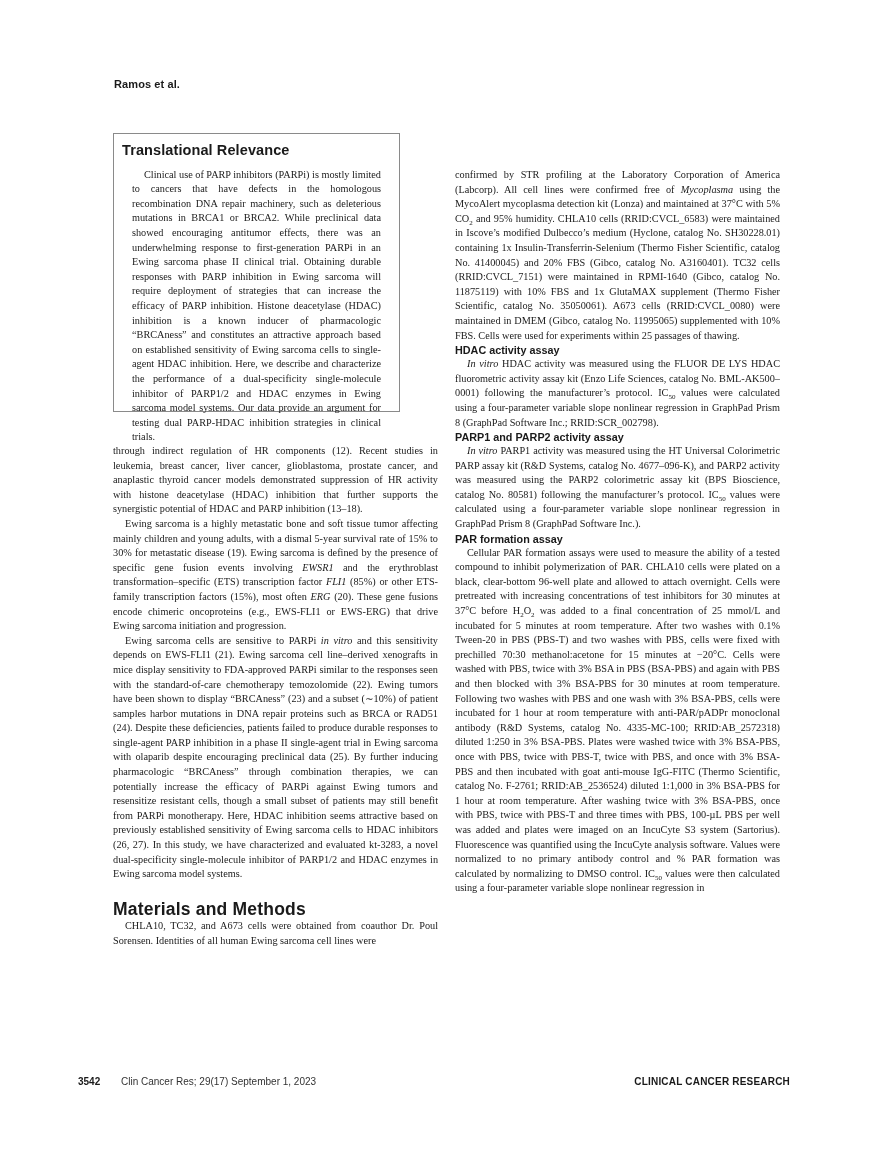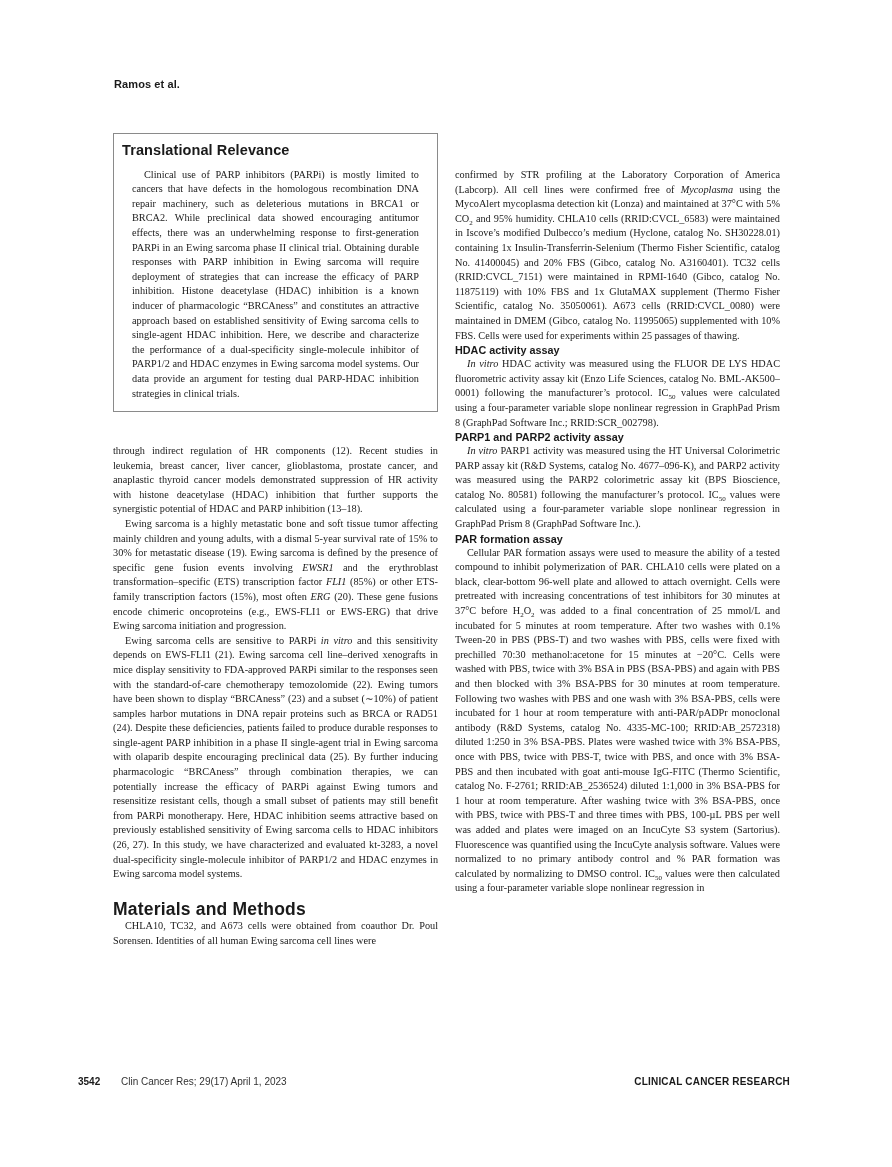--- a/index.html
+++ b/index.html
@@ -6,21 +6,21 @@
   body { width: 892px; height: 1167px; position: relative; overflow: hidden; color: #1a1a1a; }
   .serif { font-family: "Liberation Serif", "DejaVu Serif", serif; }
   .sans { font-family: "Liberation Sans", "DejaVu Sans", sans-serif; }
 
   #running-head { position: absolute; left: 114px; top: 78px; font-size: 11px; font-weight: bold; letter-spacing: 0.1px; }
 
   .col { position: absolute; width: 325px; font-size: 10.25px; line-height: 14.6px; text-align: justify; hyphens: manual; }
   #col-left { left: 113px; top: 133px; }
   #col-right { left: 455px; top: 136px; }
 
-  #tr-box { border: 1.3px solid #8a8a8a; padding: 9px 8px 10px 8px; box-sizing: border-box; width: 325px; height: 279px; margin-bottom: 26px; }
+  #tr-box { border: 1.3px solid #8a8a8a; padding: 9px 8px 10px 8px; box-sizing: border-box; width: 287px; height: 279px; margin-bottom: 26px; }
   #tr-box h3 { margin: 0 0 3px 0; font-size: 14.5px; font-weight: bold; letter-spacing: 0.1px; }
   #tr-box p { margin: 10px; text-indent: 12px; font-size: 10.25px; line-height: 14.6px; }
 
   .para { margin: 0; text-indent: 12px; }
   .para.noindent { text-indent: 0; margin-top: 32px; }
   h2.section { font-size: 17.5px; font-weight: bold; margin: 20px 0 3px 0; letter-spacing: 0.2px; }
   h4.sub { font-size: 10.8px; font-weight: bold; margin: 0; line-height: 14px; }
   .right-sub { margin-top: 19px; }
 
   sub, sup { font-size: 7px; line-height: 0; }
@@ -58,15 +58,15 @@
 
   <h4 class="sub sans right-sub">PARP1 and PARP2 activity assay</h4>
   <p class="para"><i>In vitro</i><span> PARP1 activity was measured using the HT Universal Colorimetric PARP assay kit (R&amp;D Systems, catalog No. 4677–096-K), and PARP2 activity was measured using the PARP2 colorimetric assay kit (BPS Bioscience, catalog No. 80581) following the manufacturer’s protocol. IC</span><sub>50</sub><span> values were calculated using a four-parameter variable slope nonlinear regression in GraphPad Prism 8 (GraphPad Software Inc.).</span></p>
 
   <h4 class="sub sans right-sub">PAR formation assay</h4>
   <p class="para"><span>Cellular PAR formation assays were used to measure the ability of a tested compound to inhibit polymerization of PAR. CHLA10 cells were plated on a black, clear-bottom 96-well plate and allowed to attach overnight. Cells were pretreated with increasing concentrations of test inhibitors for 30 minutes at 37°C before H</span><sub>2</sub><span>O</span><sub>2</sub><span> was added to a final concentration of 25 mmol/L and incubated for 5 minutes at room temperature. After two washes with 0.1% Tween-20 in PBS (PBS-T) and two washes with PBS, cells were fixed with prechilled 70:30 methanol:acetone for 15 minutes at −20°C. Cells were washed with PBS, twice with 3% BSA in PBS (BSA-PBS) and again with PBS and then blocked with 3% BSA-PBS for 30 minutes at room temperature. Following two washes with PBS and one wash with 3% BSA-PBS, cells were incubated for 1 hour at room temperature with anti-PAR/pADPr monoclonal antibody (R&amp;D Systems, catalog No. 4335-MC-100; RRID:AB_2572318) diluted 1:250 in 3% BSA-PBS. Plates were washed twice with 3% BSA-PBS, once with PBS, twice with PBS-T, twice with PBS, and once with 3% BSA-PBS and then incubated with goat anti-mouse IgG-FITC (Thermo Scientific, catalog No. F-2761; RRID:AB_2536524) diluted 1:1,000 in 3% BSA-PBS for 1 hour at room temperature. After washing twice with 3% BSA-PBS, once with PBS, twice with PBS-T and three times with PBS, 100-µL PBS per well was added and plates were imaged on an IncuCyte S3 system (Sartorius). Fluorescence was quantified using the IncuCyte analysis software. Values were normalized to no primary antibody control and % PAR formation was calculated by normalizing to DMSO control. IC</span><sub>50</sub><span> values were then calculated using a four-parameter variable slope nonlinear regression in</span></p>
 </div>
 
 <div id="footer" class="sans">
   <span id="page-number">3542</span>
-  <span id="journal-citation">Clin Cancer Res; 29(17) April 1, 2023</span>
+  <span id="journal-citation">Clin Cancer Res; 29(17) September 1, 2023</span>
   <span id="journal-name">CLINICAL CANCER RESEARCH</span>
 </div>
 
 </body></html>

